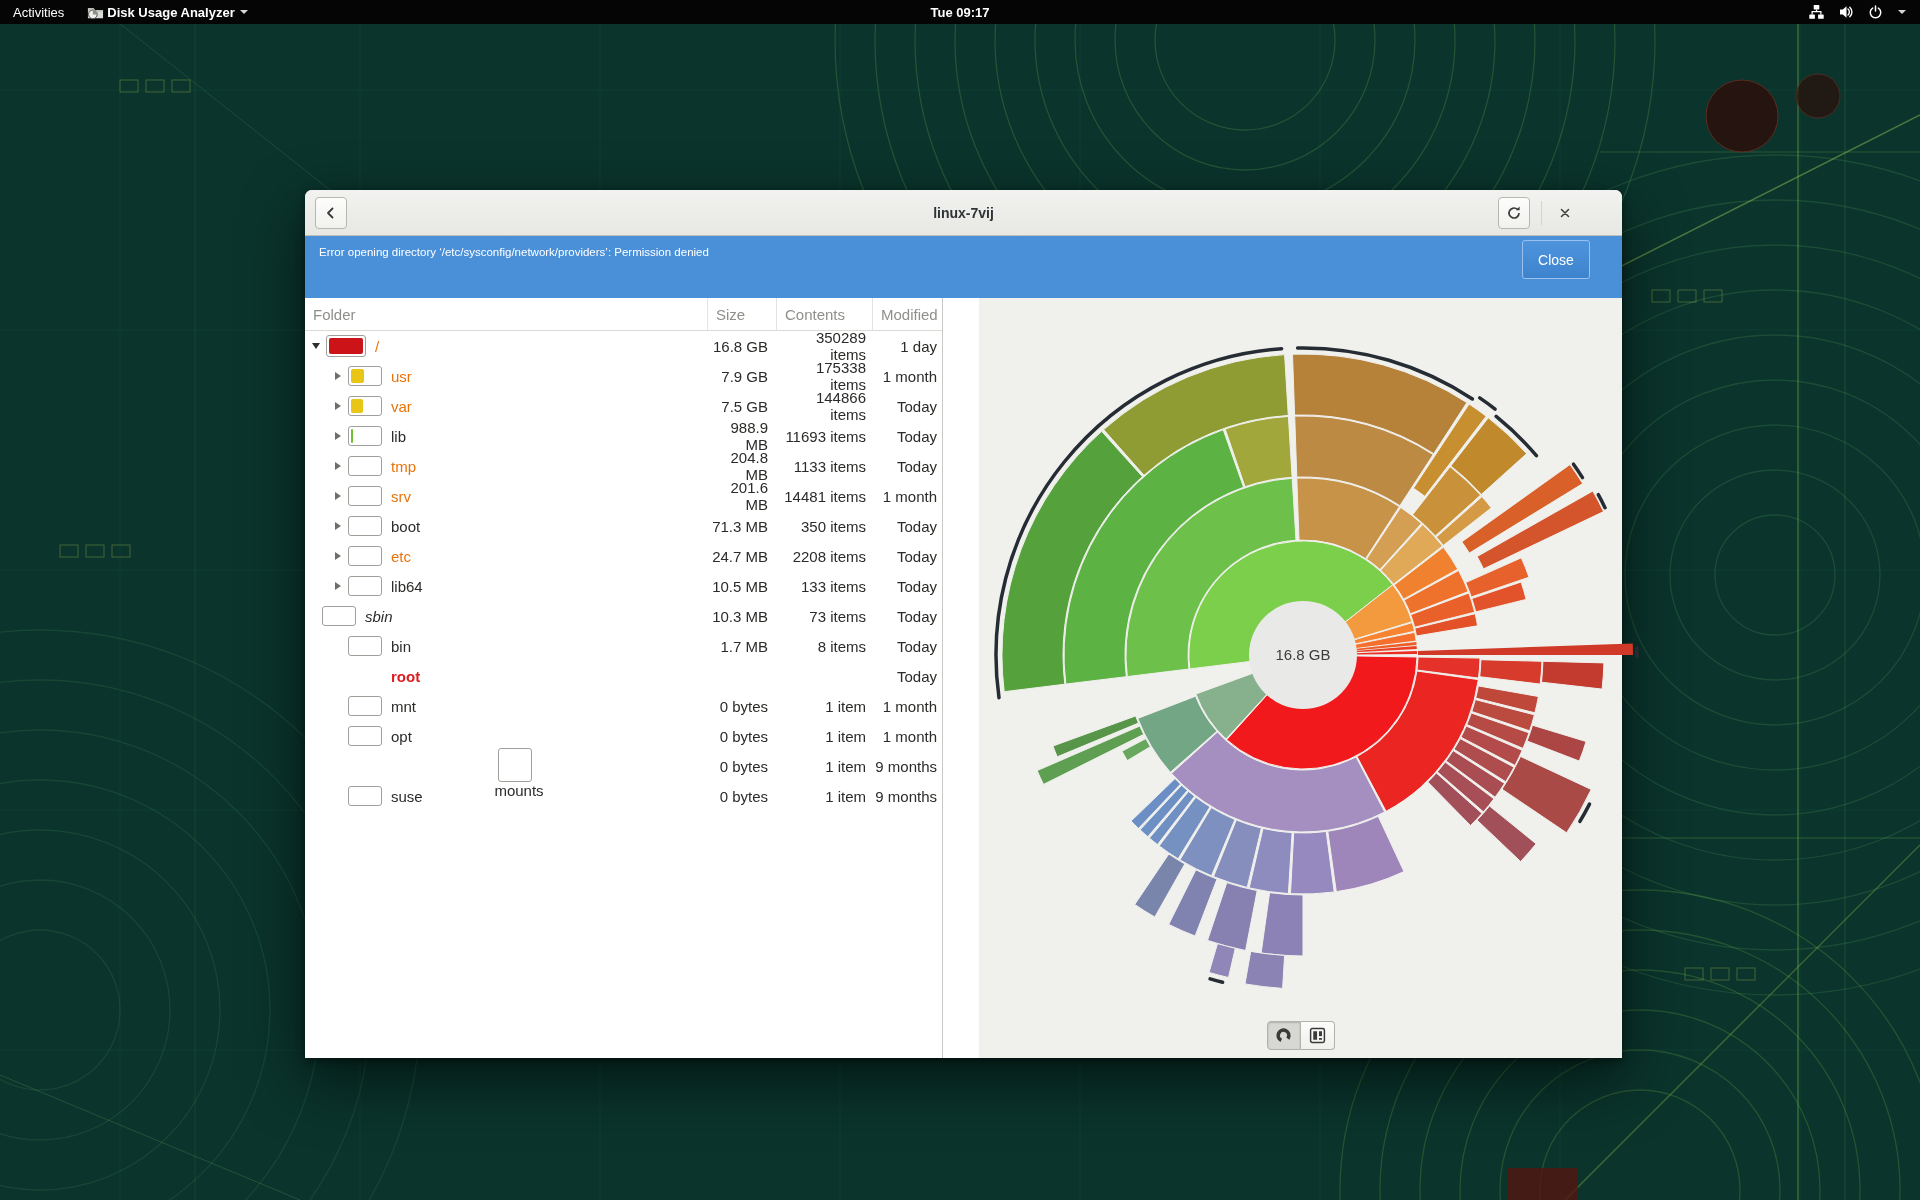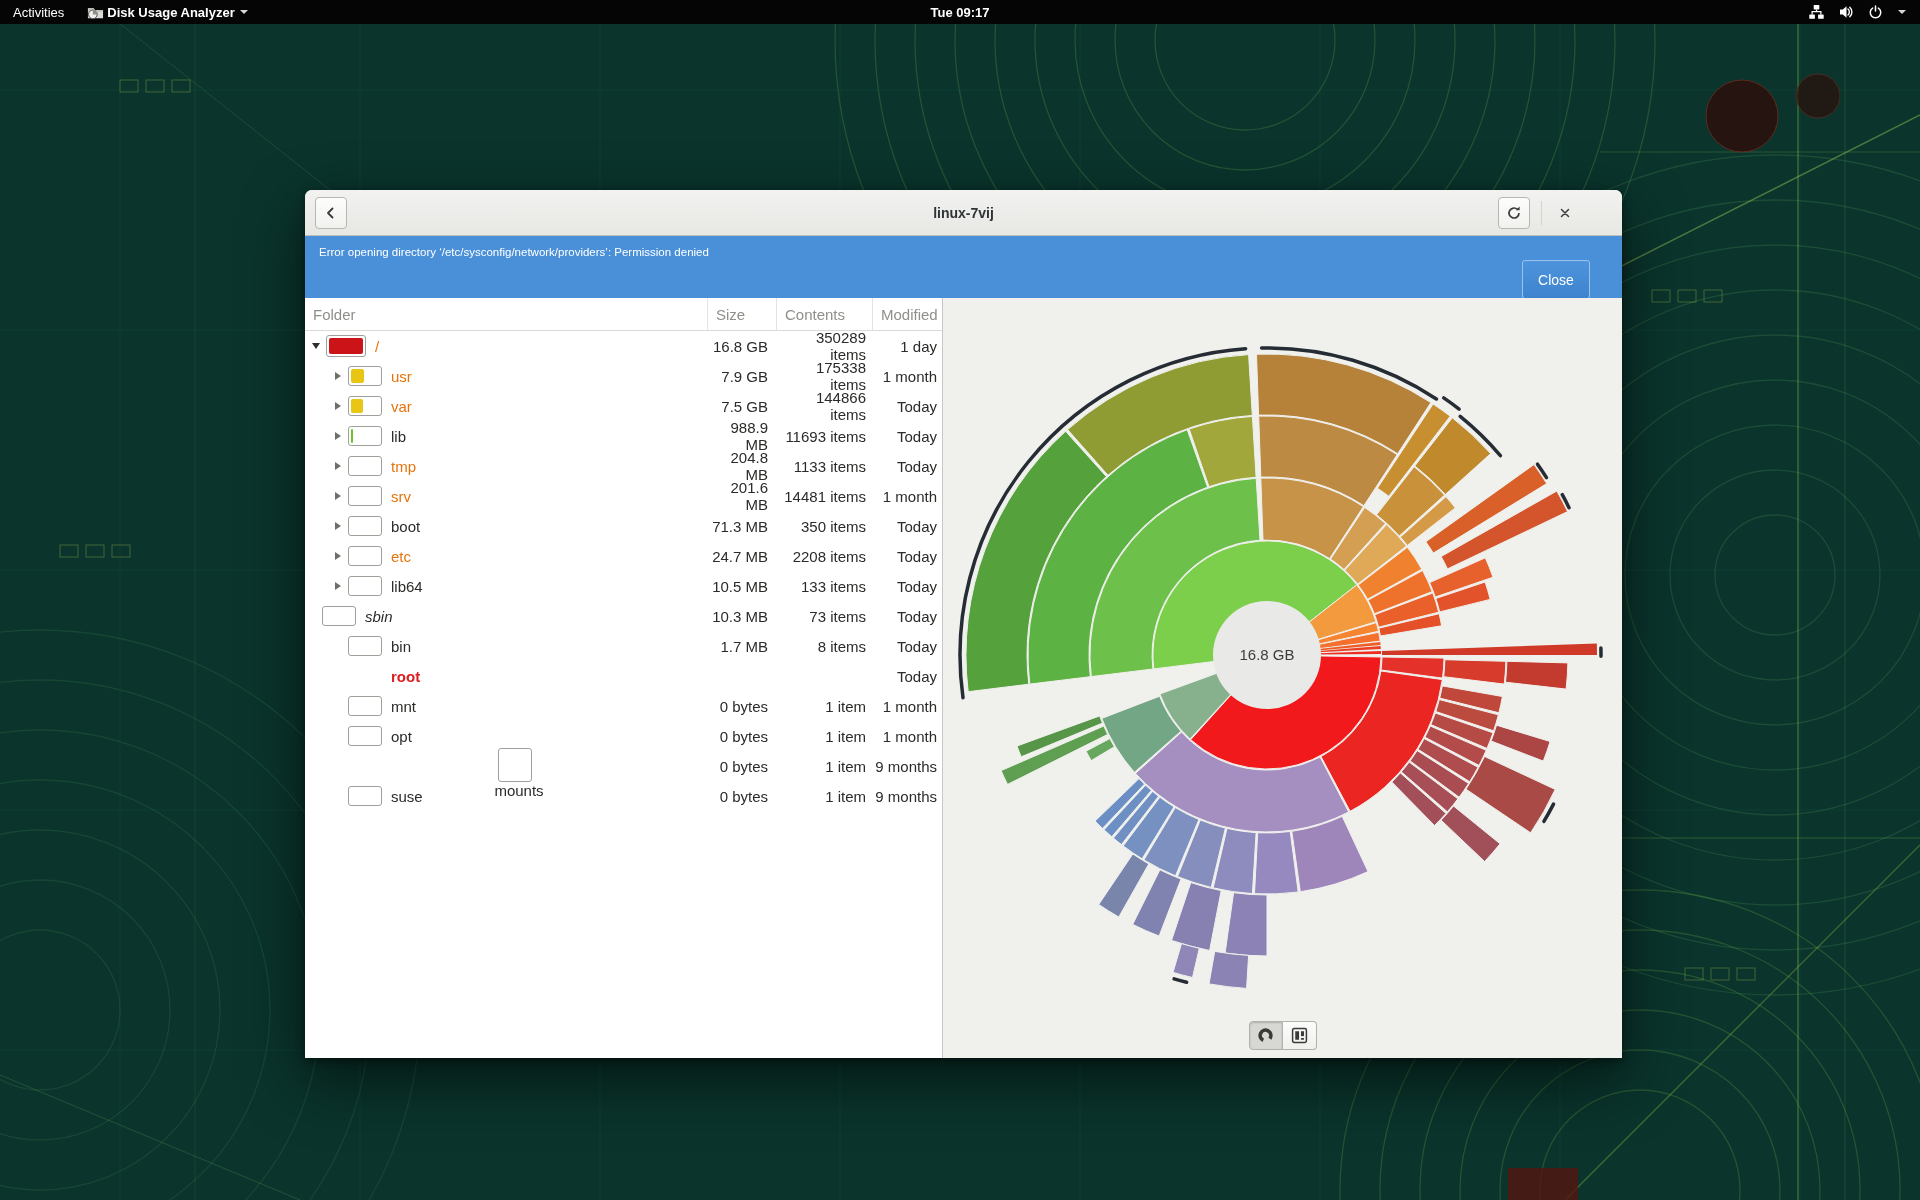--- a/index.html
+++ b/index.html
@@ -35,26 +35,26 @@
   .btn-refresh { right:92px; }
   .tb-sep { position:absolute; right:80px; top:11px; width:1px; height:24px; background:#d3d3cf; }
   .btn-close { position:absolute; right:42px; top:8px; width:30px; height:30px; display:flex;
                align-items:center; justify-content:center; }
 
   
   .infobar { height:62px; flex:0 0 62px; background:#4a90d9; color:#fff; position:relative;
              padding:10px 14px 9px; display:flex; flex-direction:column; justify-content:space-between; }
   .ib-title { font-size:14px; font-weight:700; }
   .ib-detail { font-size:11.5px; }
-  .ib-close { position:absolute; right:32px; top:24px; width:68px; height:39px; border-radius:3px;
+  .ib-close { position:absolute; right:32px; top:4px; width:68px; height:39px; border-radius:3px;
               border:1px solid #9cc1ed; background:linear-gradient(#4e94dd,#3d83cd); color:#fff;
               font-size:14px; font-family:inherit; }
 
   
-  .content { flex:1; display:flex; min-height:0; }
+  .content { flex:1; display:flex; min-height:0;gap:36px; }
   .tree-panel { width:638px; flex:0 0 638px; background:#fff; border-right:1px solid #c8c8c4; overflow:hidden; }
   .thead { height:33px; display:flex; align-items:center; border-bottom:1px solid #dadad6; color:#8f8f8b; font-size:15px; }
   .hcell { padding:0 8px; height:100%; display:flex; align-items:center; }
   .hcell + .hcell { border-left:1px solid #e3e3df; }
   .h-folder { flex:1; }
   .h-size { width:69px; flex:0 0 69px; }
   .h-contents { width:96px; flex:0 0 96px; }
   .h-mod { width:70px; flex:0 0 70px; }
 
   .row { height:30px; display:flex; align-items:center; font-size:15px; color:#2b2b29; }

